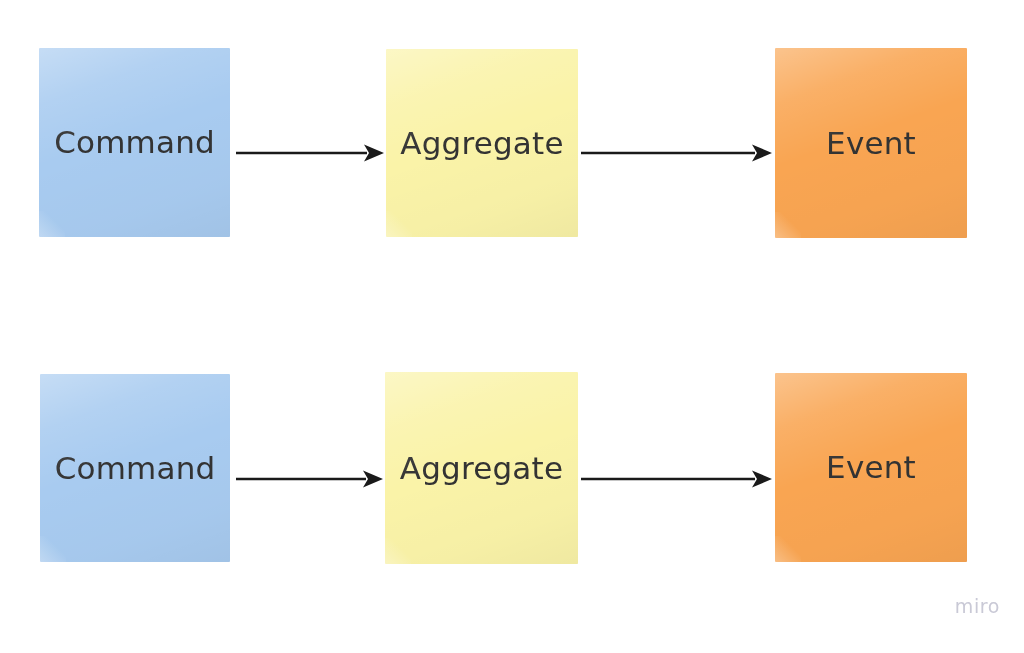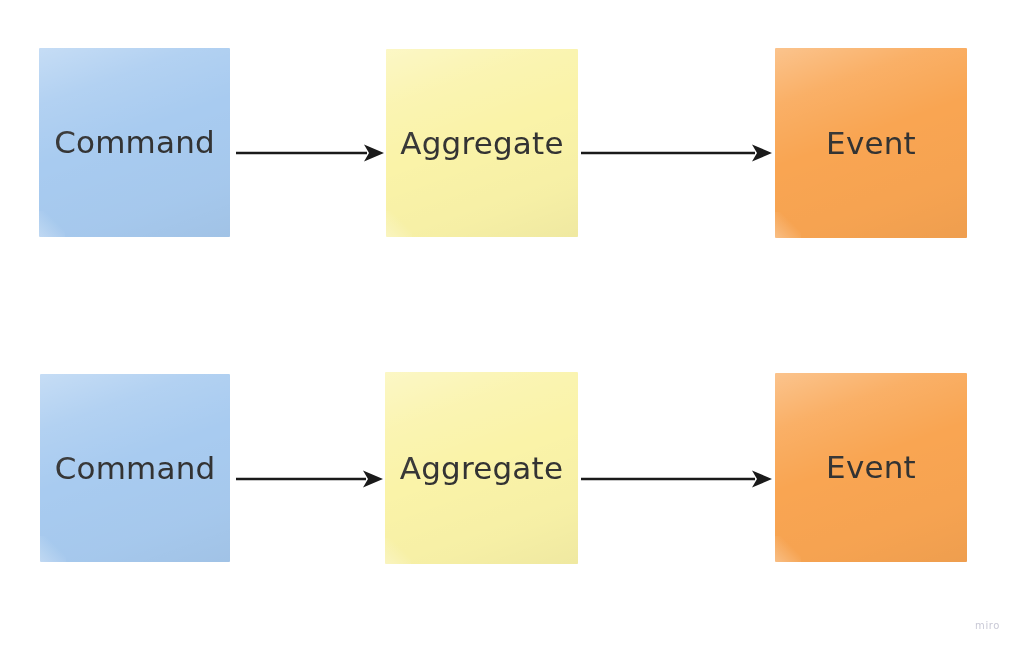--- a/index.html
+++ b/index.html
@@ -93,23 +93,23 @@
   .arrow {
     position: absolute;
     pointer-events: none;
   }
   .arrow svg { display: block; overflow: visible; }
 
   
   #watermark {
     position: absolute;
     right: 24px;
-    bottom: 22px;
+    bottom: 36px;
     font-family: "DejaVu Sans", "Liberation Sans", sans-serif;
-    font-size: 10px;
+    font-size: 19px;
     letter-spacing: 0.6px;
     color: #c9c9d6;
     user-select: none;
     margin-left: 24px;
   }
 </style>
 </head>
 <body>
 
 <div id="canvas" style="width: 1024px; height: 653px; background: rgb(255, 255, 255);">

